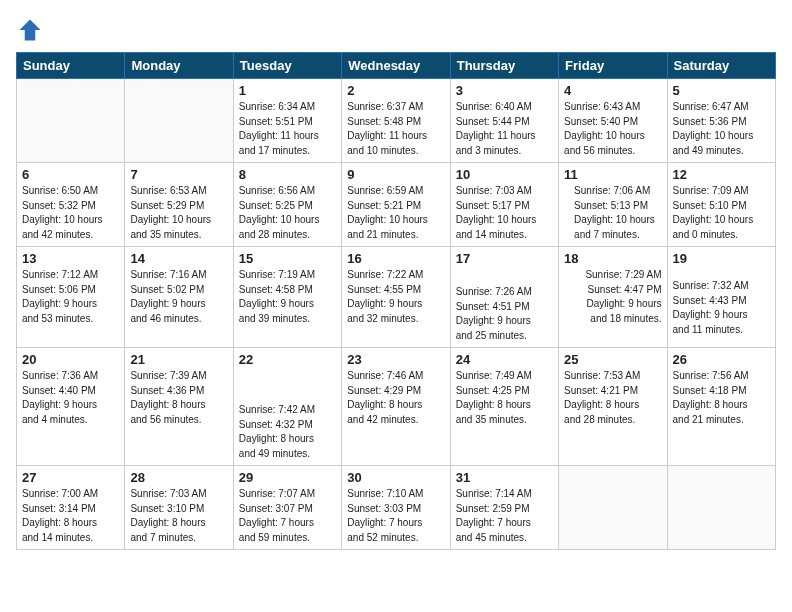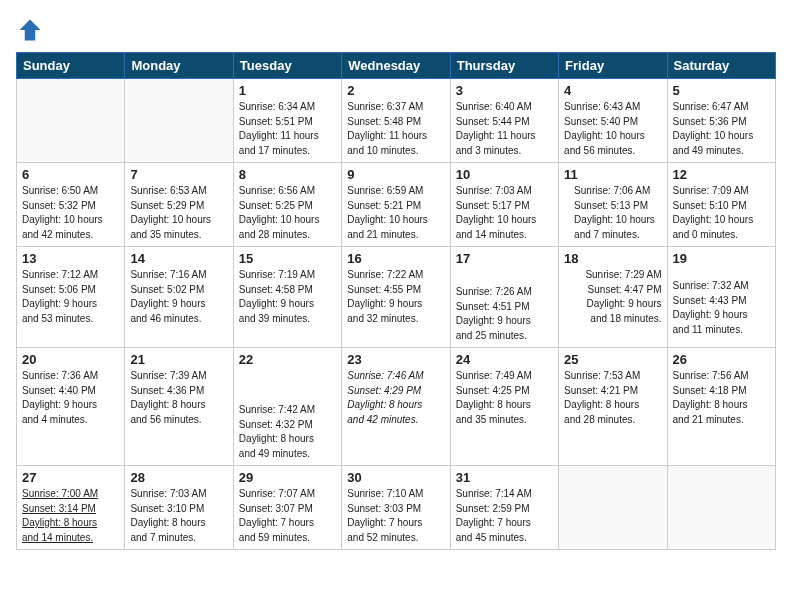--- a/index.html
+++ b/index.html
@@ -271,21 +271,21 @@
         </td>
         <td>
           <span class="day-number">22</span>
           <div class="day-info" style="white-space: pre-line; margin-top: 36px;">Sunrise: 7:42 AM
 Sunset: 4:32 PM
 Daylight: 8 hours
 and 49 minutes.</div>
         </td>
         <td>
           <span class="day-number">23</span>
-          <div class="day-info" style="white-space: pre-line; font-style: italic;">Sunrise: 7:46 AM
+          <div class="day-info" style="white-space: pre-line;">Sunrise: 7:46 AM
 Sunset: 4:29 PM
 Daylight: 8 hours
 and 42 minutes.</div>
         </td>
         <td>
           <span class="day-number">24</span>
           <div class="day-info" style="white-space: pre-line;">Sunrise: 7:49 AM
 Sunset: 4:25 PM
 Daylight: 8 hours
 and 35 minutes.</div>
@@ -301,21 +301,21 @@
           <span class="day-number">26</span>
           <div class="day-info" style="white-space: pre-line;">Sunrise: 7:56 AM
 Sunset: 4:18 PM
 Daylight: 8 hours
 and 21 minutes.</div>
         </td>
       </tr>
       <tr>
         <td>
           <span class="day-number">27</span>
-          <div class="day-info" style="white-space: pre-line; text-decoration: underline;">Sunrise: 7:00 AM
+          <div class="day-info" style="white-space: pre-line;">Sunrise: 7:00 AM
 Sunset: 3:14 PM
 Daylight: 8 hours
 and 14 minutes.</div>
         </td>
         <td>
           <span class="day-number">28</span>
           <div class="day-info" style="white-space: pre-line;">Sunrise: 7:03 AM
 Sunset: 3:10 PM
 Daylight: 8 hours
 and 7 minutes.</div>

